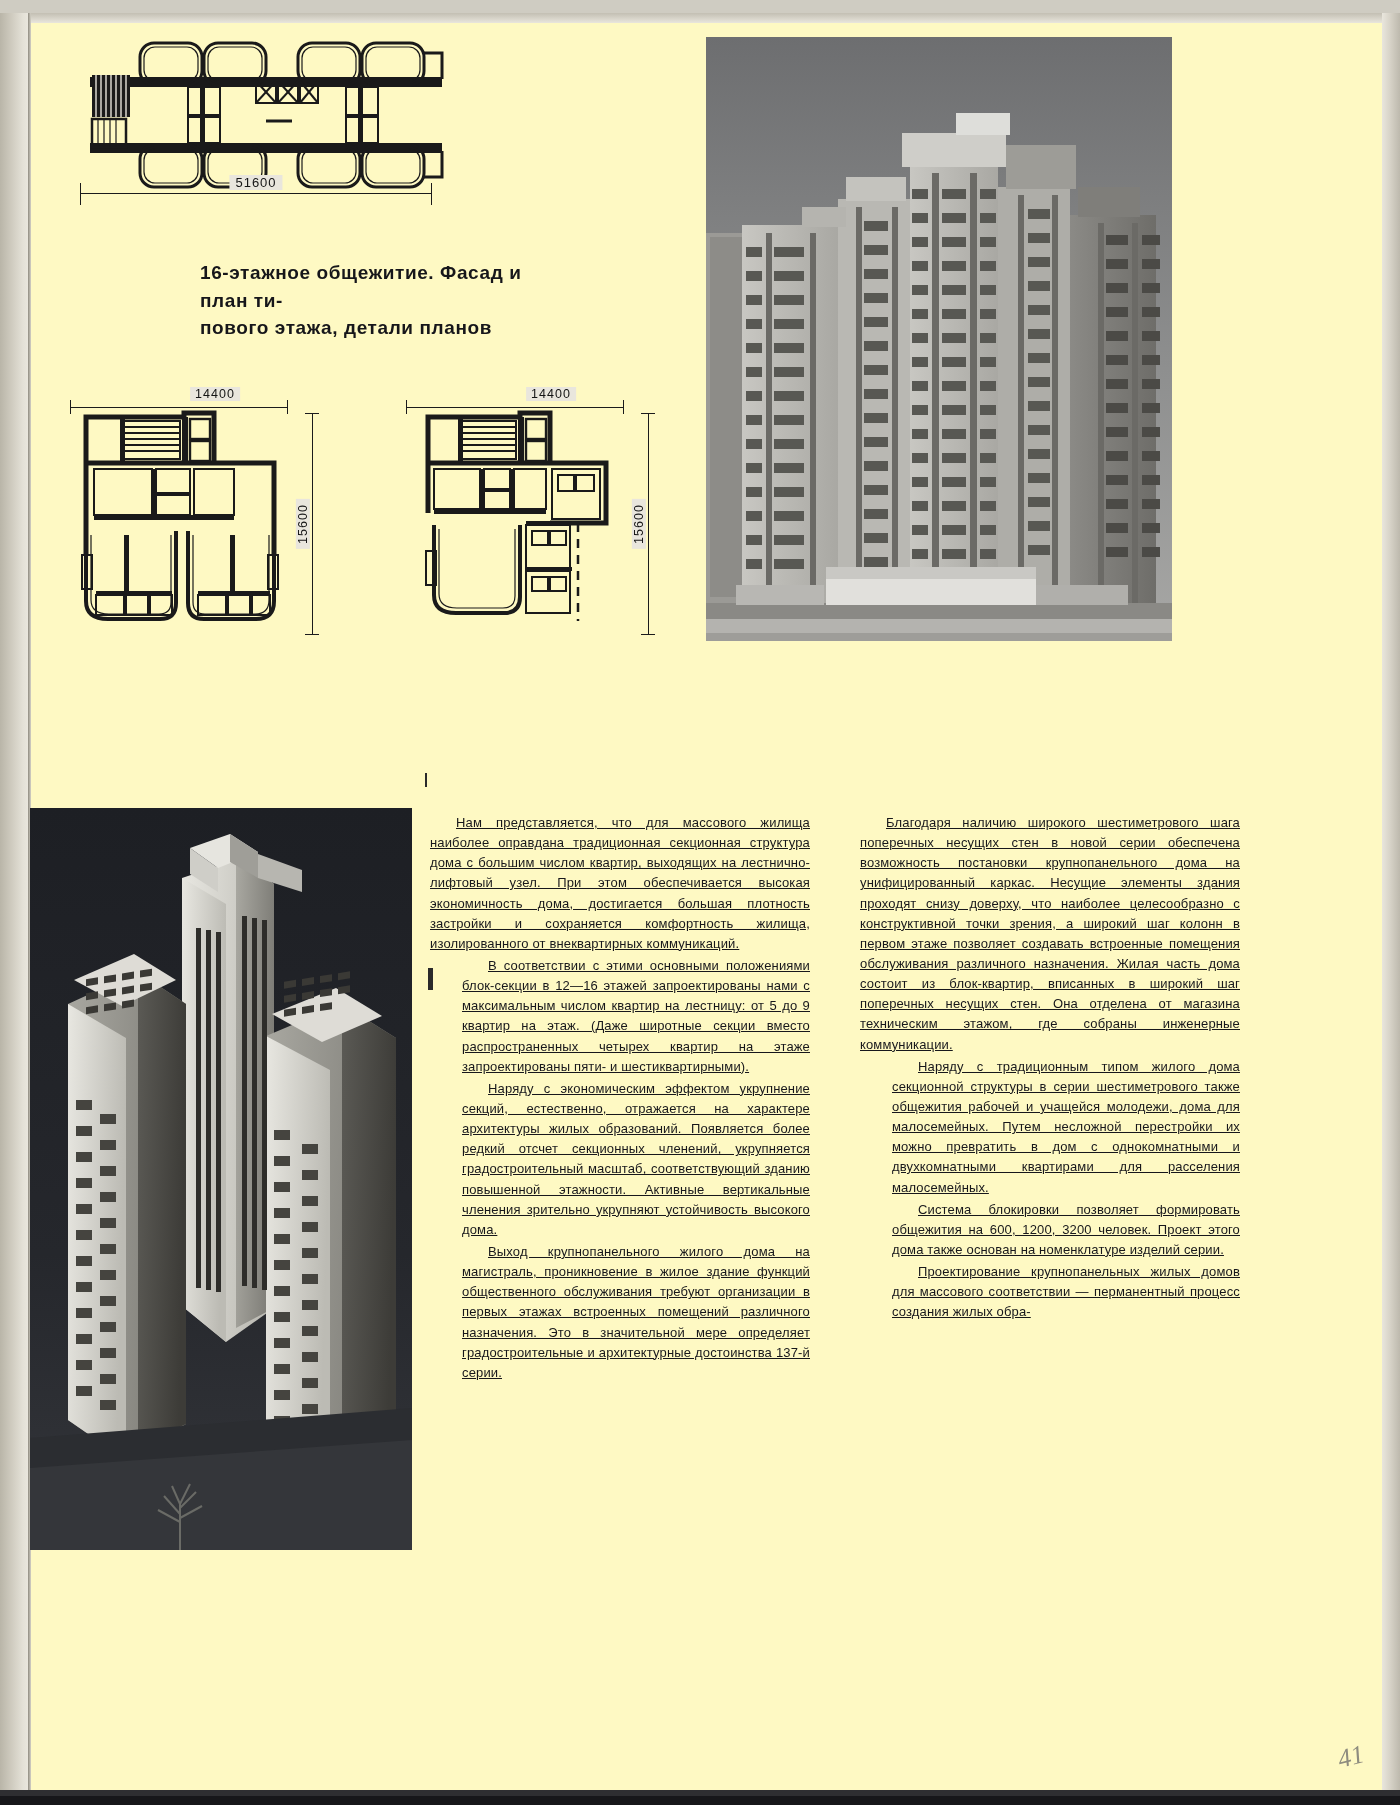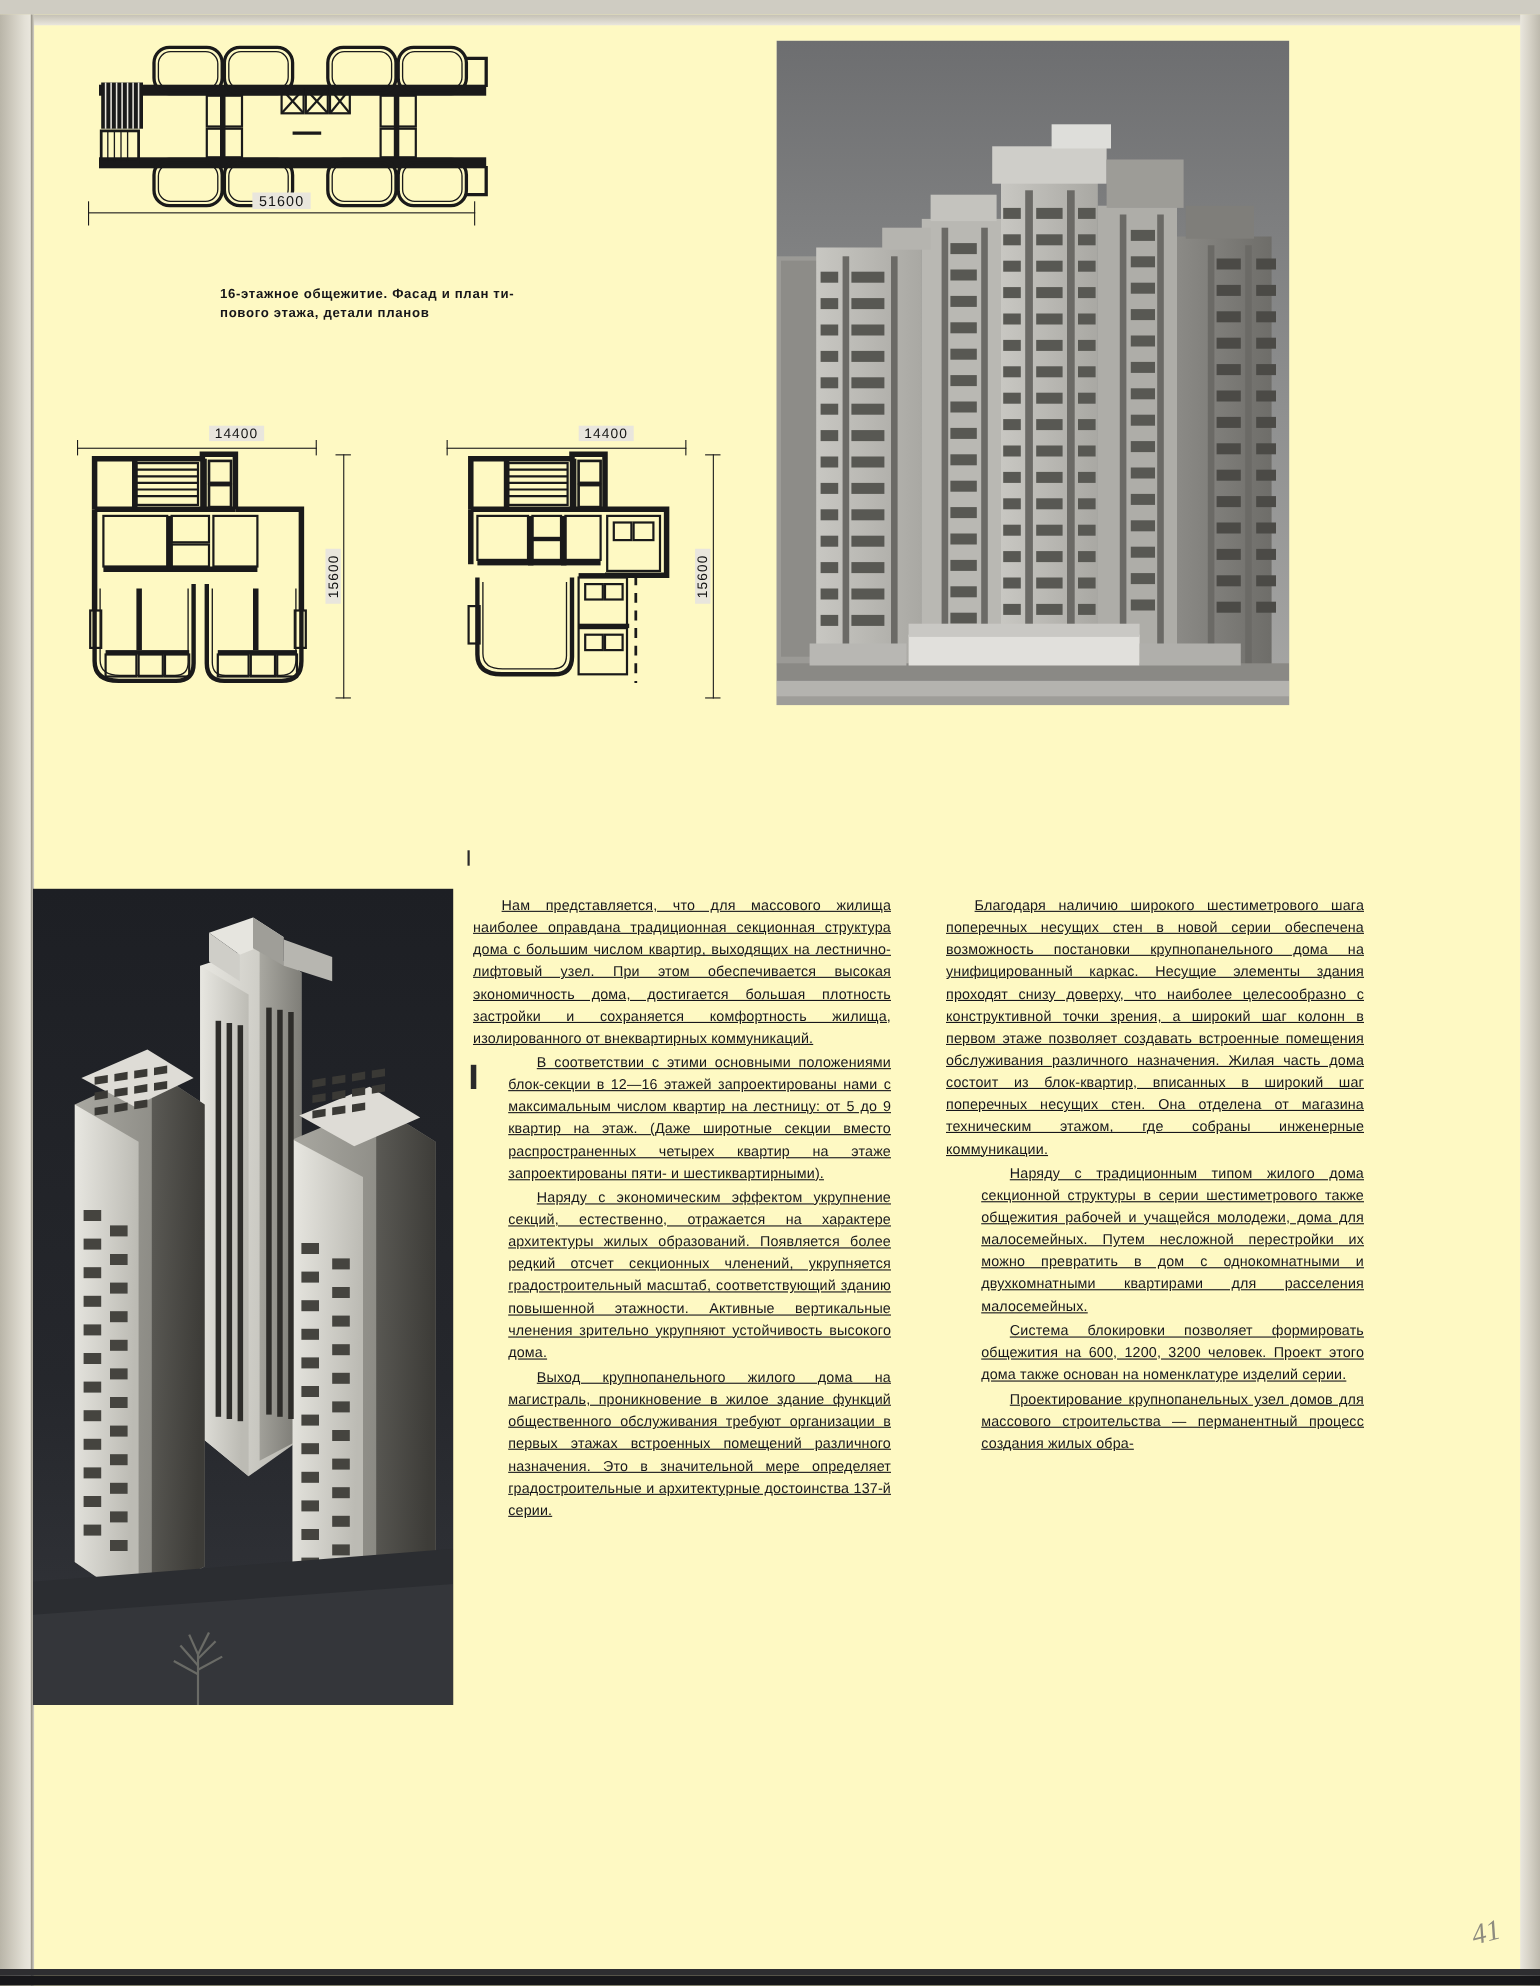--- a/index.html
+++ b/index.html
@@ -60,21 +60,21 @@
   .dimlabel{
     position:absolute;top:0;left:50%;transform:translateX(-50%);
     font-size:13px;letter-spacing:1px;color:#151515;
     background:#e9e6dd;padding:0 6px;
     font-family:"Liberation Sans", sans-serif;
   }
 
   
   #caption{
     position:absolute;left:200px;top:246px;width:340px;
-    font-size:12px;font-weight:bold;line-height:1.45;
+    font-size:19px;font-weight:bold;line-height:1.45;
     color:#16161a;letter-spacing:.6px;
     font-family:"Liberation Sans", sans-serif;
   }
 
   
   #plan-a{left:64px;top:392px;width:240px;height:240px;}
   #plan-b{left:400px;top:392px;width:240px;height:240px;}
 
   .dim-h{position:absolute;height:26px;}
   .dim-h .line{position:absolute;left:0;top:20px;width:100%;height:1px;background:#1b1b1b;}
@@ -783,20 +783,20 @@
     <p>Нам представляется, что для массового жилища наиболее оправдана традиционная секционная структура дома с большим числом квартир, выходящих на лестнично-лифтовый узел. При этом обеспечивается высокая экономичность дома, достигается большая плотность застройки и сохраняется комфортность жилища, изолированного от внеквартирных коммуникаций.</p>
     <p>В соответствии с этими основными положениями блок-секции в 12—16 этажей запроектированы нами с максимальным числом квартир на лестницу: от 5 до 9 квартир на этаж. (Даже широтные секции вместо распространенных четырех квартир на этаже запроектированы пяти- и шестиквартирными).</p>
     <p>Наряду с экономическим эффектом укрупнение секций, естественно, отражается на характере архитектуры жилых образований. Появляется более редкий отсчет секционных членений, укрупняется градостроительный масштаб, соответствующий зданию повышенной этажности. Активные вертикальные членения зрительно укрупняют устойчивость высокого дома.</p>
     <p>Выход крупнопанельного жилого дома на магистраль, проникновение в жилое здание функций общественного обслуживания требуют организации в первых этажах встроенных помещений различного назначения. Это в значительной мере определяет градостроительные и архитектурные достоинства 137-й серии.</p>
   </div>
 
   <div class="col" id="col-right">
     <p>Благодаря наличию широкого шестиметрового шага поперечных несущих стен в новой серии обеспечена возможность постановки крупнопанельного дома на унифицированный каркас. Несущие элементы здания проходят снизу доверху, что наиболее целесообразно с конструктивной точки зрения, а широкий шаг колонн в первом этаже позволяет создавать встроенные помещения обслуживания различного назначения. Жилая часть дома состоит из блок-квартир, вписанных в широкий шаг поперечных несущих стен. Она отделена от магазина техническим этажом, где собраны инженерные коммуникации.</p>
     <p>Наряду с традиционным типом жилого дома секционной структуры в серии шестиметрового также общежития рабочей и учащейся молодежи, дома для малосемейных. Путем несложной перестройки их можно превратить в дом с однокомнатными и двухкомнатными квартирами для расселения малосемейных.</p>
     <p>Система блокировки позволяет формировать общежития на 600, 1200, 3200 человек. Проект этого дома также основан на номенклатуре изделий серии.</p>
-    <p>Проектирование крупнопанельных узел домов для массового строительства — перманентный процесс создания жилых обра-</p>
+    <p>Проектирование крупнопанельных жилых домов для массового соответствии — перманентный процесс создания жилых обра-</p>
   </div>
 
   <div id="pagenum">41</div>
 
   <div class="bottom-black2"></div>
   <div class="bottom-black"></div>
 </div>
 
 </body></html>

